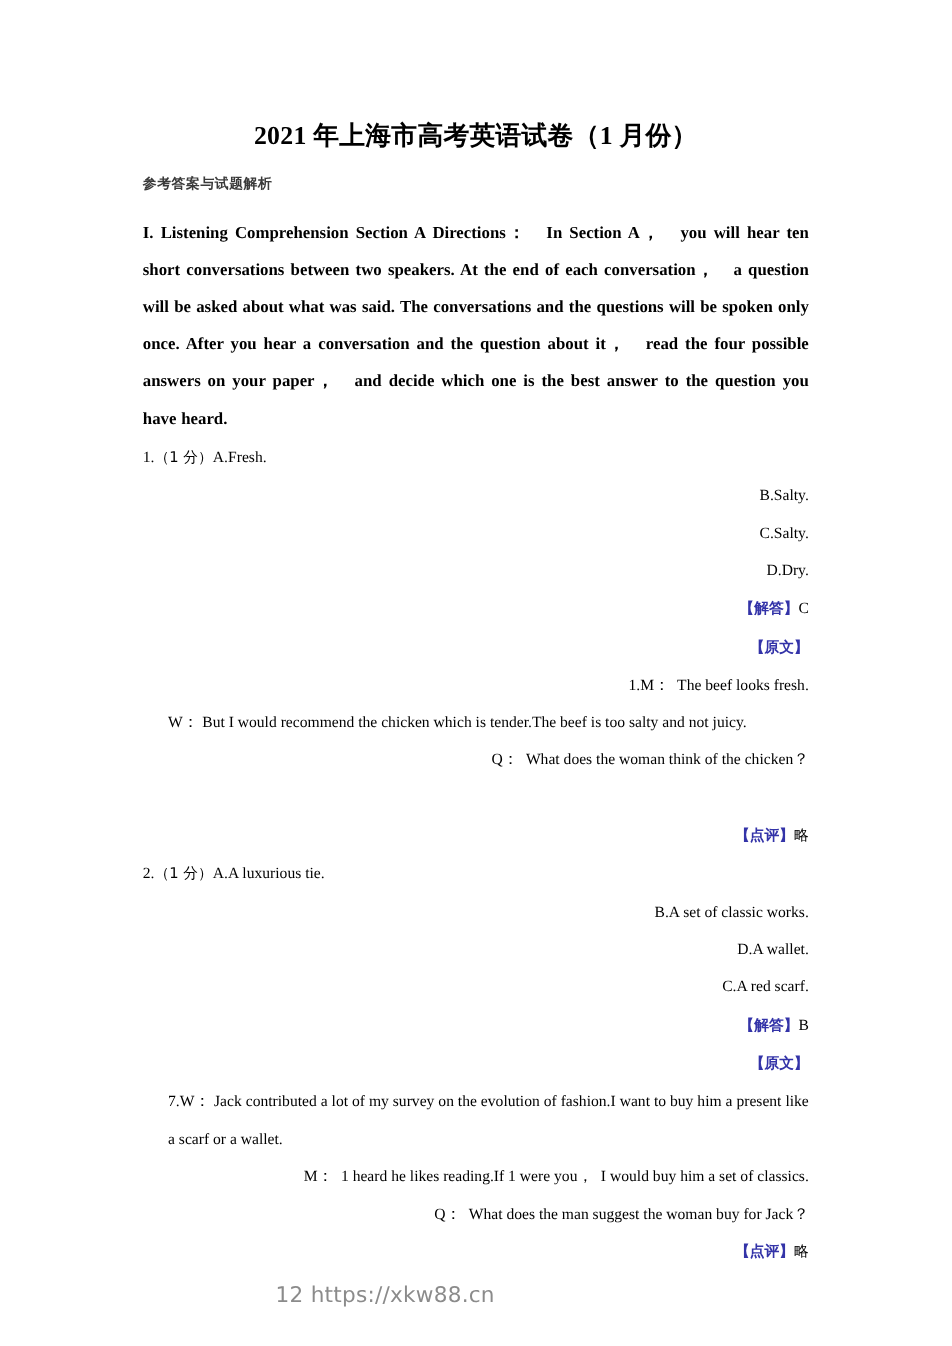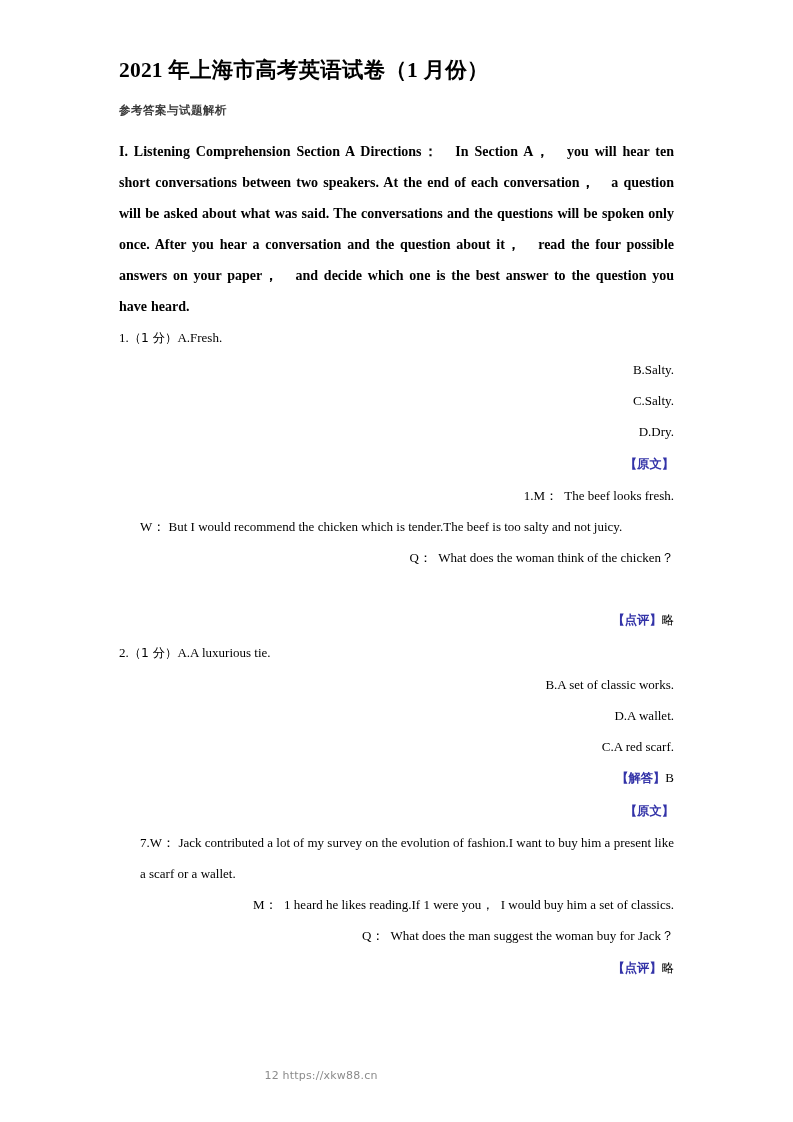--- a/index.html
+++ b/index.html
@@ -29,22 +29,22 @@
   .content {
     position: absolute;
     left: 119px;
     top: 0;
     width: 555px;
   }
 
   
   .doc-title {
     margin: 0;
-    padding-top: 58px;
-    text-align: left;
+    padding-top: 101px;
+    text-align: center;
     font-size: 21.5px;
     font-weight: bold;
     letter-spacing: 0.2px;
     line-height: 1.2;
     font-family: "Liberation Serif", "DejaVu Serif", serif;
   }
   .doc-subtitle {
     margin: 0;
     padding-top: 19px;
     text-align: left;
@@ -107,21 +107,21 @@
   }
 
   
   .footer {
     position: absolute;
     left: 0;
     top: 1069px;
     width: 642px;
     text-align: center;
     font-family: "DejaVu Sans", "Liberation Sans", sans-serif;
-    font-size: 11px;
+    font-size: 18px;
     color: #8b8b8b;
     letter-spacing: 0.2px;
   }
 </style>
 </head>
 <body>
 
 <div class="page">
 
   <div class="content">
@@ -132,20 +132,21 @@
     <p class="directions">I. Listening Comprehension Section A Directions：　In Section A，　you will hear ten short conversations between two speakers. At the end of each conversation，　a question will be asked about what was said. The conversations and the questions will be spoken only once. After you hear a conversation and the question about it，　read the four possible answers on your paper，　and decide which one is the best answer to the question you have heard.</p>
 
     <div class="question-block">
 
       <div class="line q-stem"><span>1.</span><span class="cn">（1 分）</span><span>A.Fresh.</span></div>
 
       <div class="line indent">B.Salty.</div>
       <div class="line indent">C.Salty.</div>
       <div class="line indent">D.Dry.</div>
 
+      <div class="line indent"><span class="tag">【解答】</span><span class="tag-val">C</span></div>
 
       <div class="line indent"><span class="tag">【原文】</span></div>
 
       <div class="line indent">1.M：  The beef looks fresh.</div>
       <div class="line indent justified">W：  But I would recommend the chicken which is tender.The beef is too salty and not juicy.</div>
       <div class="line indent">Q：  What does the woman think of the chicken？</div>
 
       <div class="spacer-line"></div>
 
       <div class="line indent"><span class="tag">【点评】</span><span class="cn tag-val">略</span></div>

